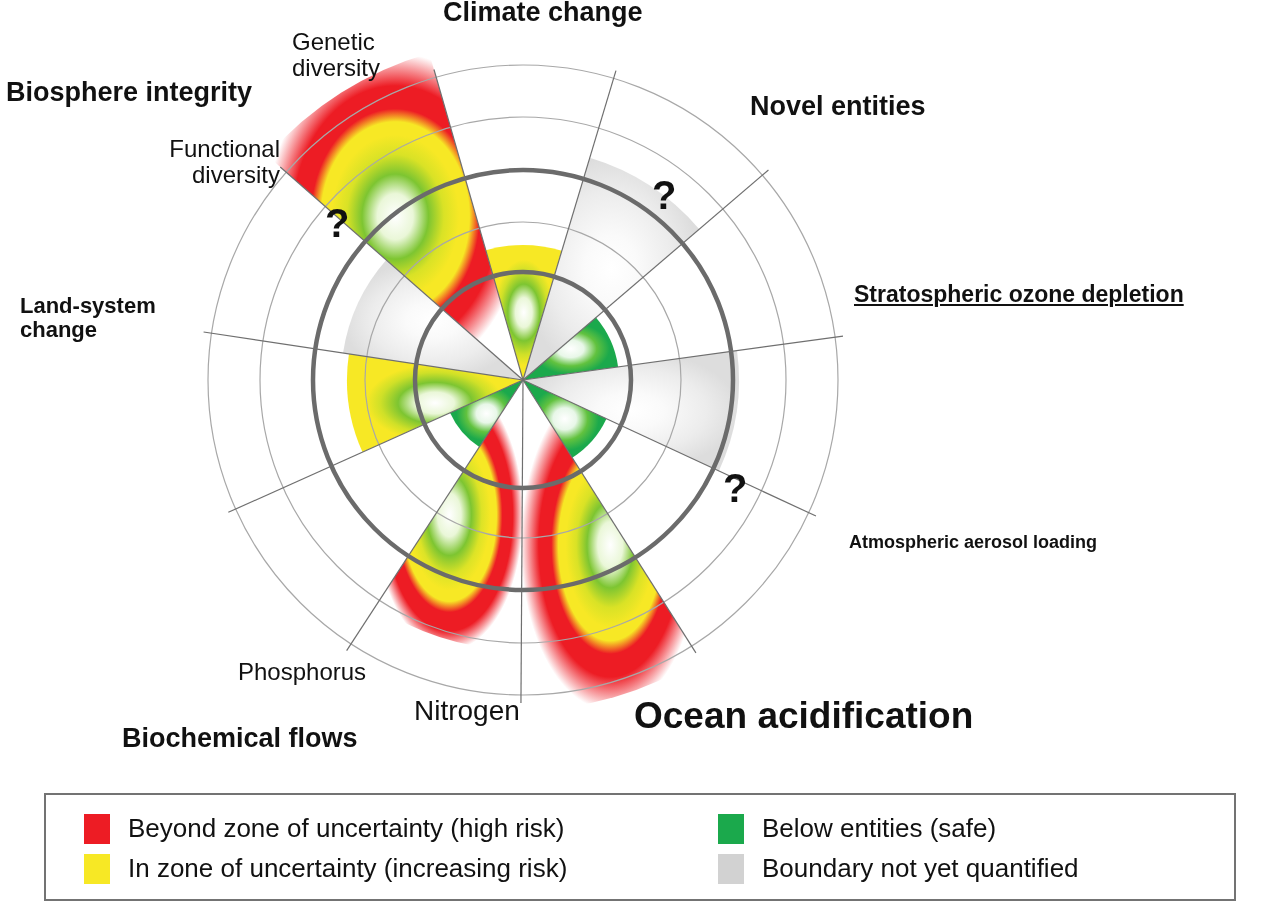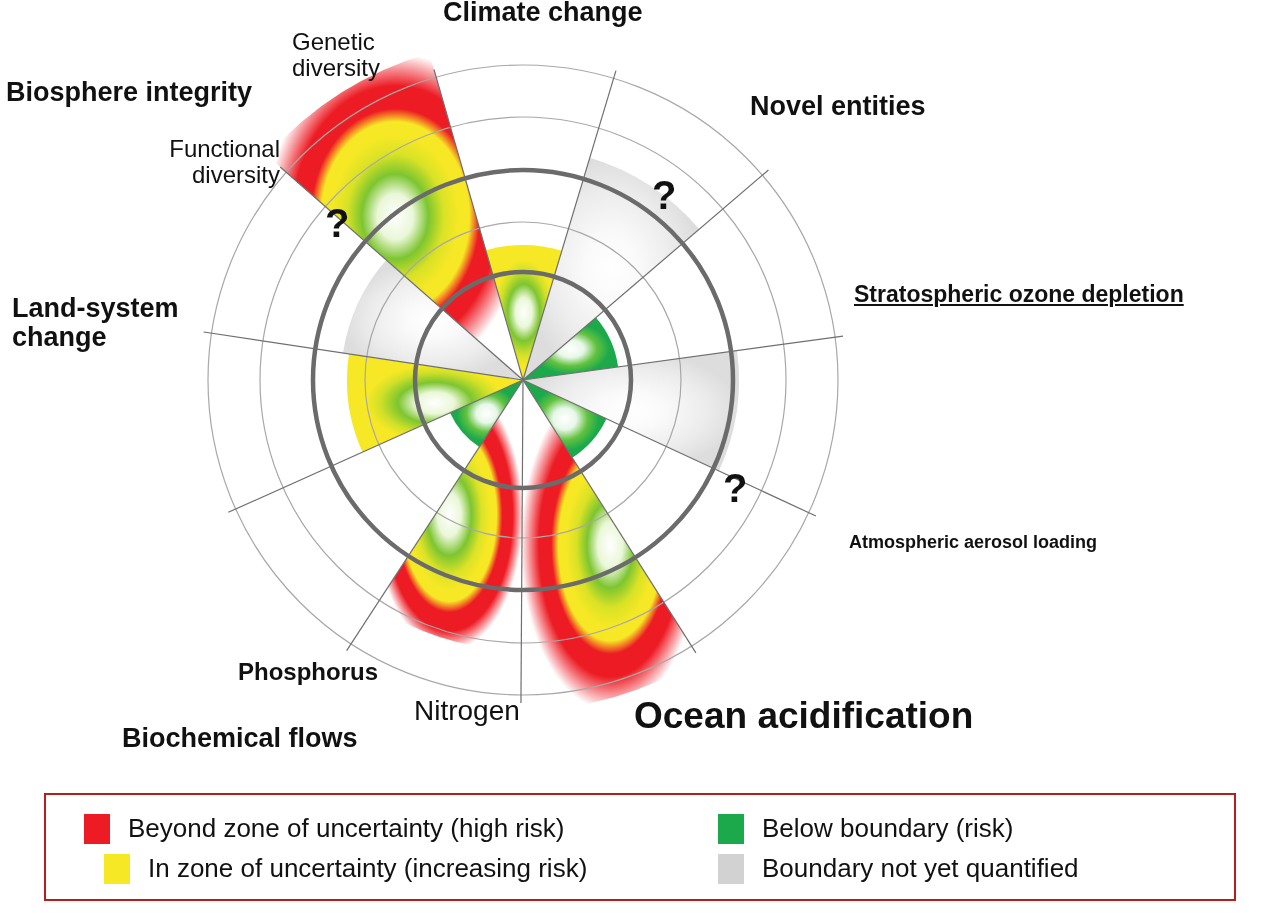--- a/index.html
+++ b/index.html
@@ -5,21 +5,21 @@
   html,body{margin:0;padding:0;background:#ffffff;}
   body{width:1280px;height:913px;position:relative;overflow:hidden;
        font-family:"Liberation Sans",sans-serif;color:#111;}
   #stage{position:absolute;inset:0;}
   svg#radar{position:absolute;left:0;top:0;width:1280px;height:913px;}
   .lbl{position:absolute;white-space:pre;line-height:1.07;}
   .lbl.bold{font-weight:bold;}
   .lbl.sub{font-weight:normal;}
   .qm{position:absolute;font-size:40px;font-weight:bold;line-height:1;}
   #legend{position:absolute;left:44px;top:793px;width:1192px;height:108px;
-          border:2px solid #b91c1c;background:#fff;box-sizing:border-box;}
+          border:2px solid #737373;background:#fff;box-sizing:border-box;}
   .lgitem{position:absolute;display:flex;align-items:center;}
   .sw{width:26px;height:30px;display:inline-block;flex:none;}
   .lgtxt{margin-left:18px;font-size:26px;color:#111;white-space:nowrap;}
 </style>
 </head>
 <body>
 
 <div id="stage">
 
   <svg id="radar" viewBox="0 0 1280 913">
@@ -112,50 +112,50 @@
   <div class="lbl bold" style="left:443px;top:-2px;font-size:27px;">Climate change</div>
 
   <div class="lbl sub" style="left:292px;top:29px;font-size:24px;">Genetic
 diversity</div>
 
   <div class="lbl bold" style="left:6px;top:78px;font-size:27px;">Biosphere integrity</div>
 
   <div class="lbl sub" style="left:148px;top:136px;font-size:24px;text-align:right;width:132px;">Functional
 diversity</div>
 
-  <div class="lbl bold" style="left:12px;top:294px;font-size:27px;">Land-system
+  <div class="lbl bold" style="left:20px;top:294px;font-size:22px;">Land-system
 change</div>
 
 
-  <div class="lbl sub" style="left:238px;top:659px;font-size:24px;font-weight:bold;">Phosphorus</div>
+  <div class="lbl sub" style="left:238px;top:659px;font-size:24px;">Phosphorus</div>
 
   <div class="lbl sub" style="left:414px;top:696px;font-size:28px;">Nitrogen</div>
 
   <div class="lbl bold" style="left:122px;top:724px;font-size:27px;text-align:center;">Biochemical flows</div>
 
   <div class="lbl bold" style="left:750px;top:92px;font-size:27px;">Novel entities</div>
 
   <div class="lbl bold" style="left:854px;top:282px;font-size:23px;text-decoration:underline;">Stratospheric ozone depletion</div>
 
   <div class="lbl bold" style="left:849px;top:533px;font-size:18px;">Atmospheric aerosol loading</div>
 
   <div class="lbl bold" style="left:634px;top:696px;font-size:37px;">Ocean acidification</div>
 
   <div id="legend">
     <div class="lgitem" style="left:38px;top:18px;">
       <span class="sw" style="background: rgb(237, 28, 36);"></span>
       <span class="lgtxt">Beyond zone of uncertainty (high risk)</span>
     </div>
-    <div class="lgitem" style="left:38px;top:58px;margin-left:20px;">
+    <div class="lgitem" style="left:38px;top:58px;">
       <span class="sw" style="background: rgb(247, 232, 37);"></span>
       <span class="lgtxt">In zone of uncertainty (increasing risk)</span>
     </div>
     <div class="lgitem" style="left:672px;top:18px;">
       <span class="sw" style="background: rgb(27, 169, 76);"></span>
-      <span class="lgtxt">Below boundary (risk)</span>
+      <span class="lgtxt">Below entities (safe)</span>
     </div>
     <div class="lgitem" style="left:672px;top:58px;align-items:center;">
       <span class="sw" style="background: rgb(210, 210, 210);"></span>
       <span class="lgtxt">Boundary not yet quantified</span>
     </div>
   </div>
 
 </div>
 
 </body></html>

